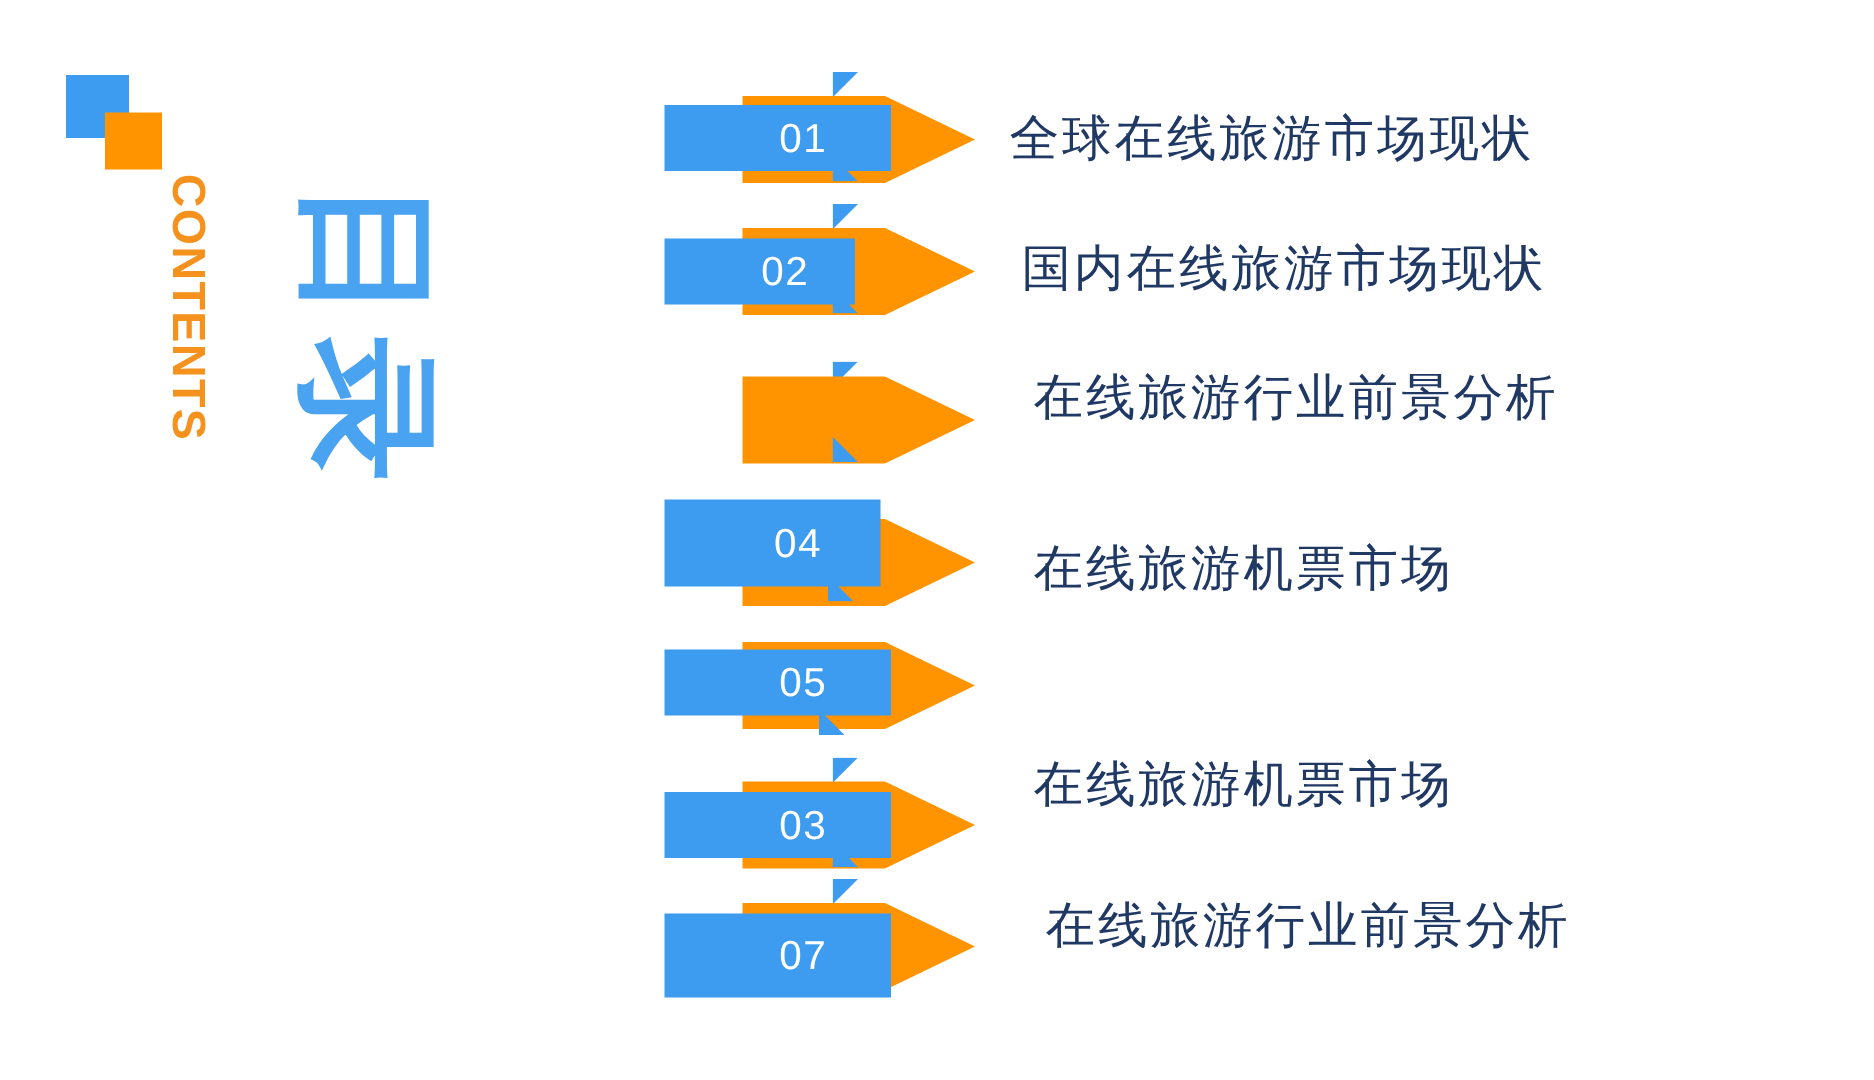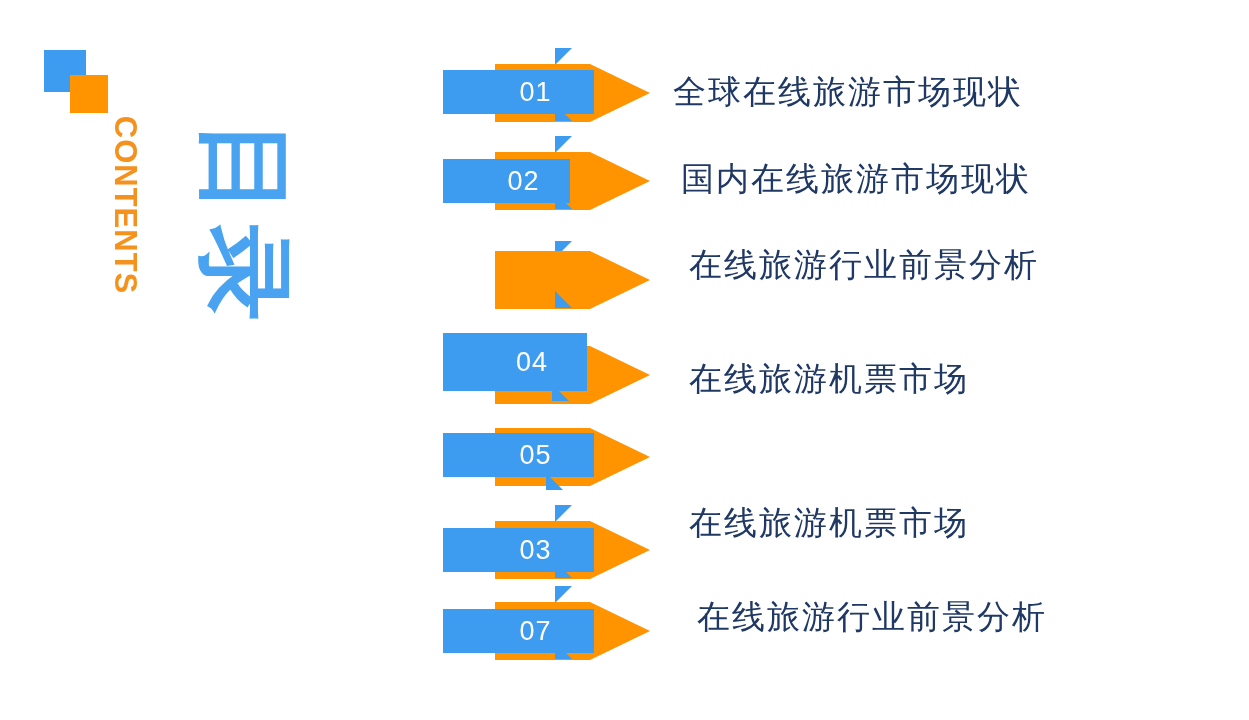--- a/index.html
+++ b/index.html
@@ -211,17 +211,17 @@
     <div class="label" style="left:689px; top:43px;">在线旅游机票市场</div>
   </div>
 
   <div class="row" style="top:548px;">
     <div class="tri up" style="left:555px; top:38px;"></div>
     <div class="arrow-shape" style="top:54px;">
       <div class="tail"></div>
       <div class="head"></div>
     </div>
     <div class="tri down" style="left:555px; top:94px;"></div>
-    <div class="num-plate" style="left:443px; top:61px; width:117px; height:44px;">07</div>
+    <div class="num-plate" style="left:443px; top:61px; width:117px; height:56px;">07</div>
     <div class="label" style="left:697px; top:52px;">在线旅游行业前景分析</div>
   </div>
 
 </div>
 
 </body></html>

